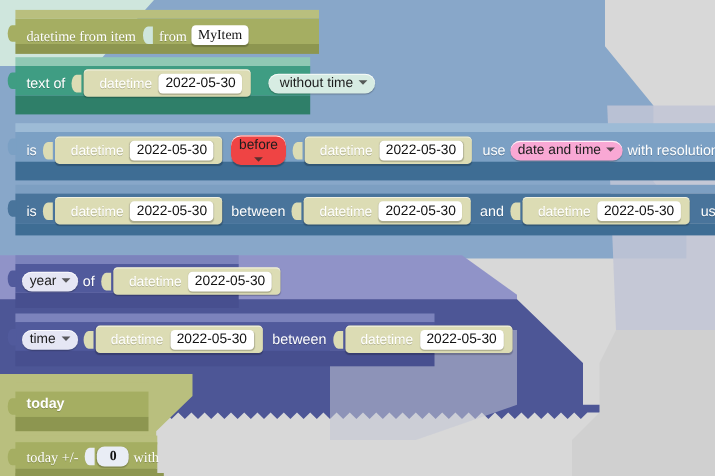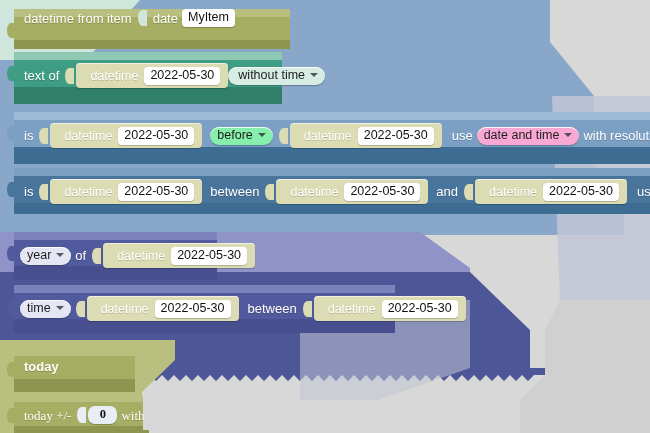--- a/index.html
+++ b/index.html
@@ -103,60 +103,60 @@
   <polygon points="0,340 175,340 175,360 142,392 142,433 0,433" fill="#b9bf7e"></polygon>
 </svg>
 
 <div id="blocks">
 
   <div class="blk" style="left:14px;top:9px;width:276px;height:40px;">
     <div class="hl" style="background:#b9bf7e;"></div>
     <div class="bd" style="top:8px;height:23px;background:#a5ae62;"></div>
     <div class="sh" style="background:#8d9650;"></div>
     <div class="plug" style="top:14px;background:#a5ae62;"></div>
-    <div class="row" style="left:6px;top:0;">
+    <div class="row" style="left:6px;top:14px;font-family:Liberation Serif, serif;">
       <span class="lbl">datetime from item</span>
       <span class="socket" style="background:#cfe6dd;"></span>
-      <span class="lbl">date</span>
+      <span class="lbl">from</span>
       <span class="fld">MyItem</span>
     </div>
   </div>
 
   <div class="blk" style="left:14px;top:52px;width:268px;height:52px;">
     <div class="hl" style="background:#8fc9b4;"></div>
     <div class="bd" style="top:8px;height:27px;background:#3f9d83;"></div>
     <div class="sh" style="height:17px;background:#2f7f69;"></div>
     <div class="plug" style="top:14px;background:#3f9d83;"></div>
     <div class="row" style="left:6px;top:11px;">
       <span class="lbl">text of</span>
       <span class="socket" style="background:#dcdcb4;"></span>
       <span class="sub">
         <span class="sublabel">datetime</span>
         <span class="fld">2022-05-30</span>
       </span>
-      <span class="dd" style="background:#d7ece3;margin-left:0;padding-left:10px;">
+      <span class="dd" style="background:#d7ece3;margin-left:16px;padding-left:10px;">
         <span>without time</span>
         <span class="car"></span>
       </span>
     </div>
   </div>
 
   <div class="blk" style="left:14px;top:112px;width:636px;height:52px;">
     <div class="hl" style="background:#9dbbd6;"></div>
     <div class="bd" style="top:8px;height:27px;background:#7ba0c4;"></div>
     <div class="sh" style="height:17px;background:#3e6d94;"></div>
     <div class="plug" style="top:14px;background:#7ba0c4;"></div>
     <div class="row" style="left:6px;top:11px;">
       <span class="lbl">is</span>
       <span class="socket" style="background:#dcdcb4;"></span>
       <span class="sub">
         <span class="sublabel">datetime</span>
         <span class="fld">2022-05-30</span>
       </span>
-      <span class="dd" style="background:#86efac;margin-left:8px;">
+      <span class="dd" style="background:#ef4444;margin-left:8px;flex-direction:column;">
         <span>before</span>
         <span class="car"></span>
       </span>
       <span class="socket" style="background:#dcdcb4;margin-left:6px;"></span>
       <span class="sub">
         <span class="sublabel">datetime</span>
         <span class="fld">2022-05-30</span>
       </span>
       <span class="lbl" style="margin-left:6px;">use</span>
       <span class="dd" style="background:#f9a8d4;">

